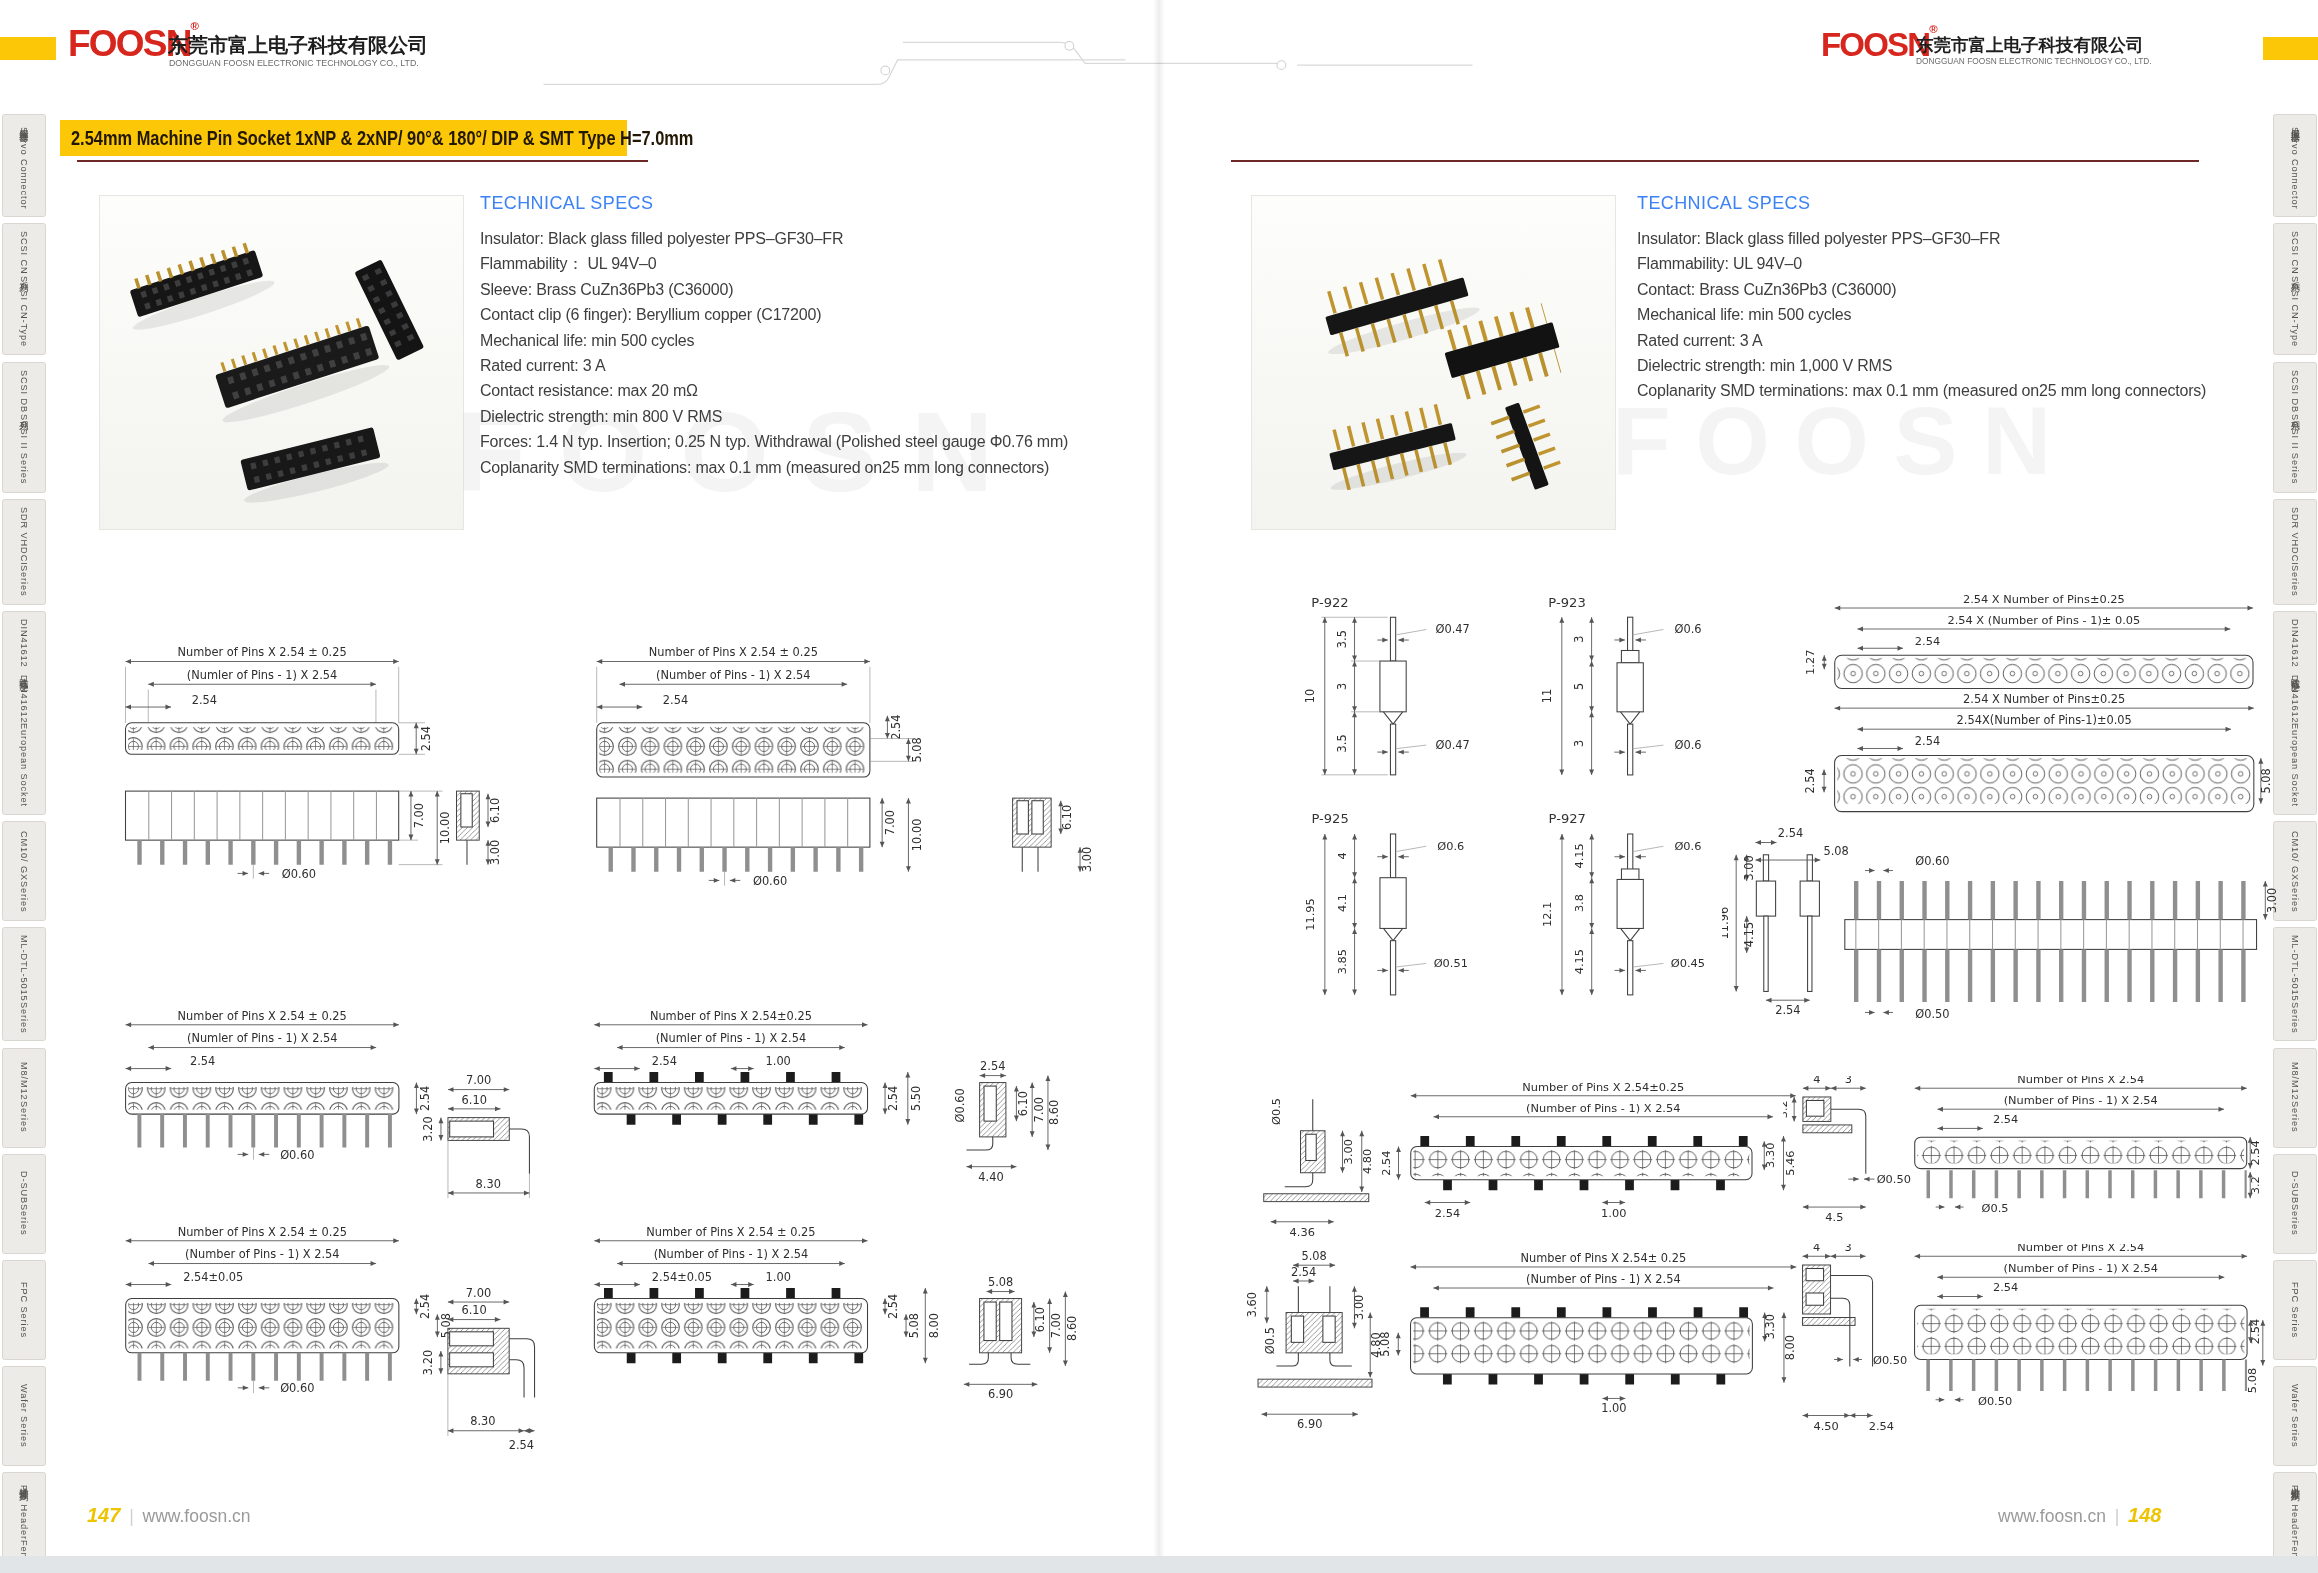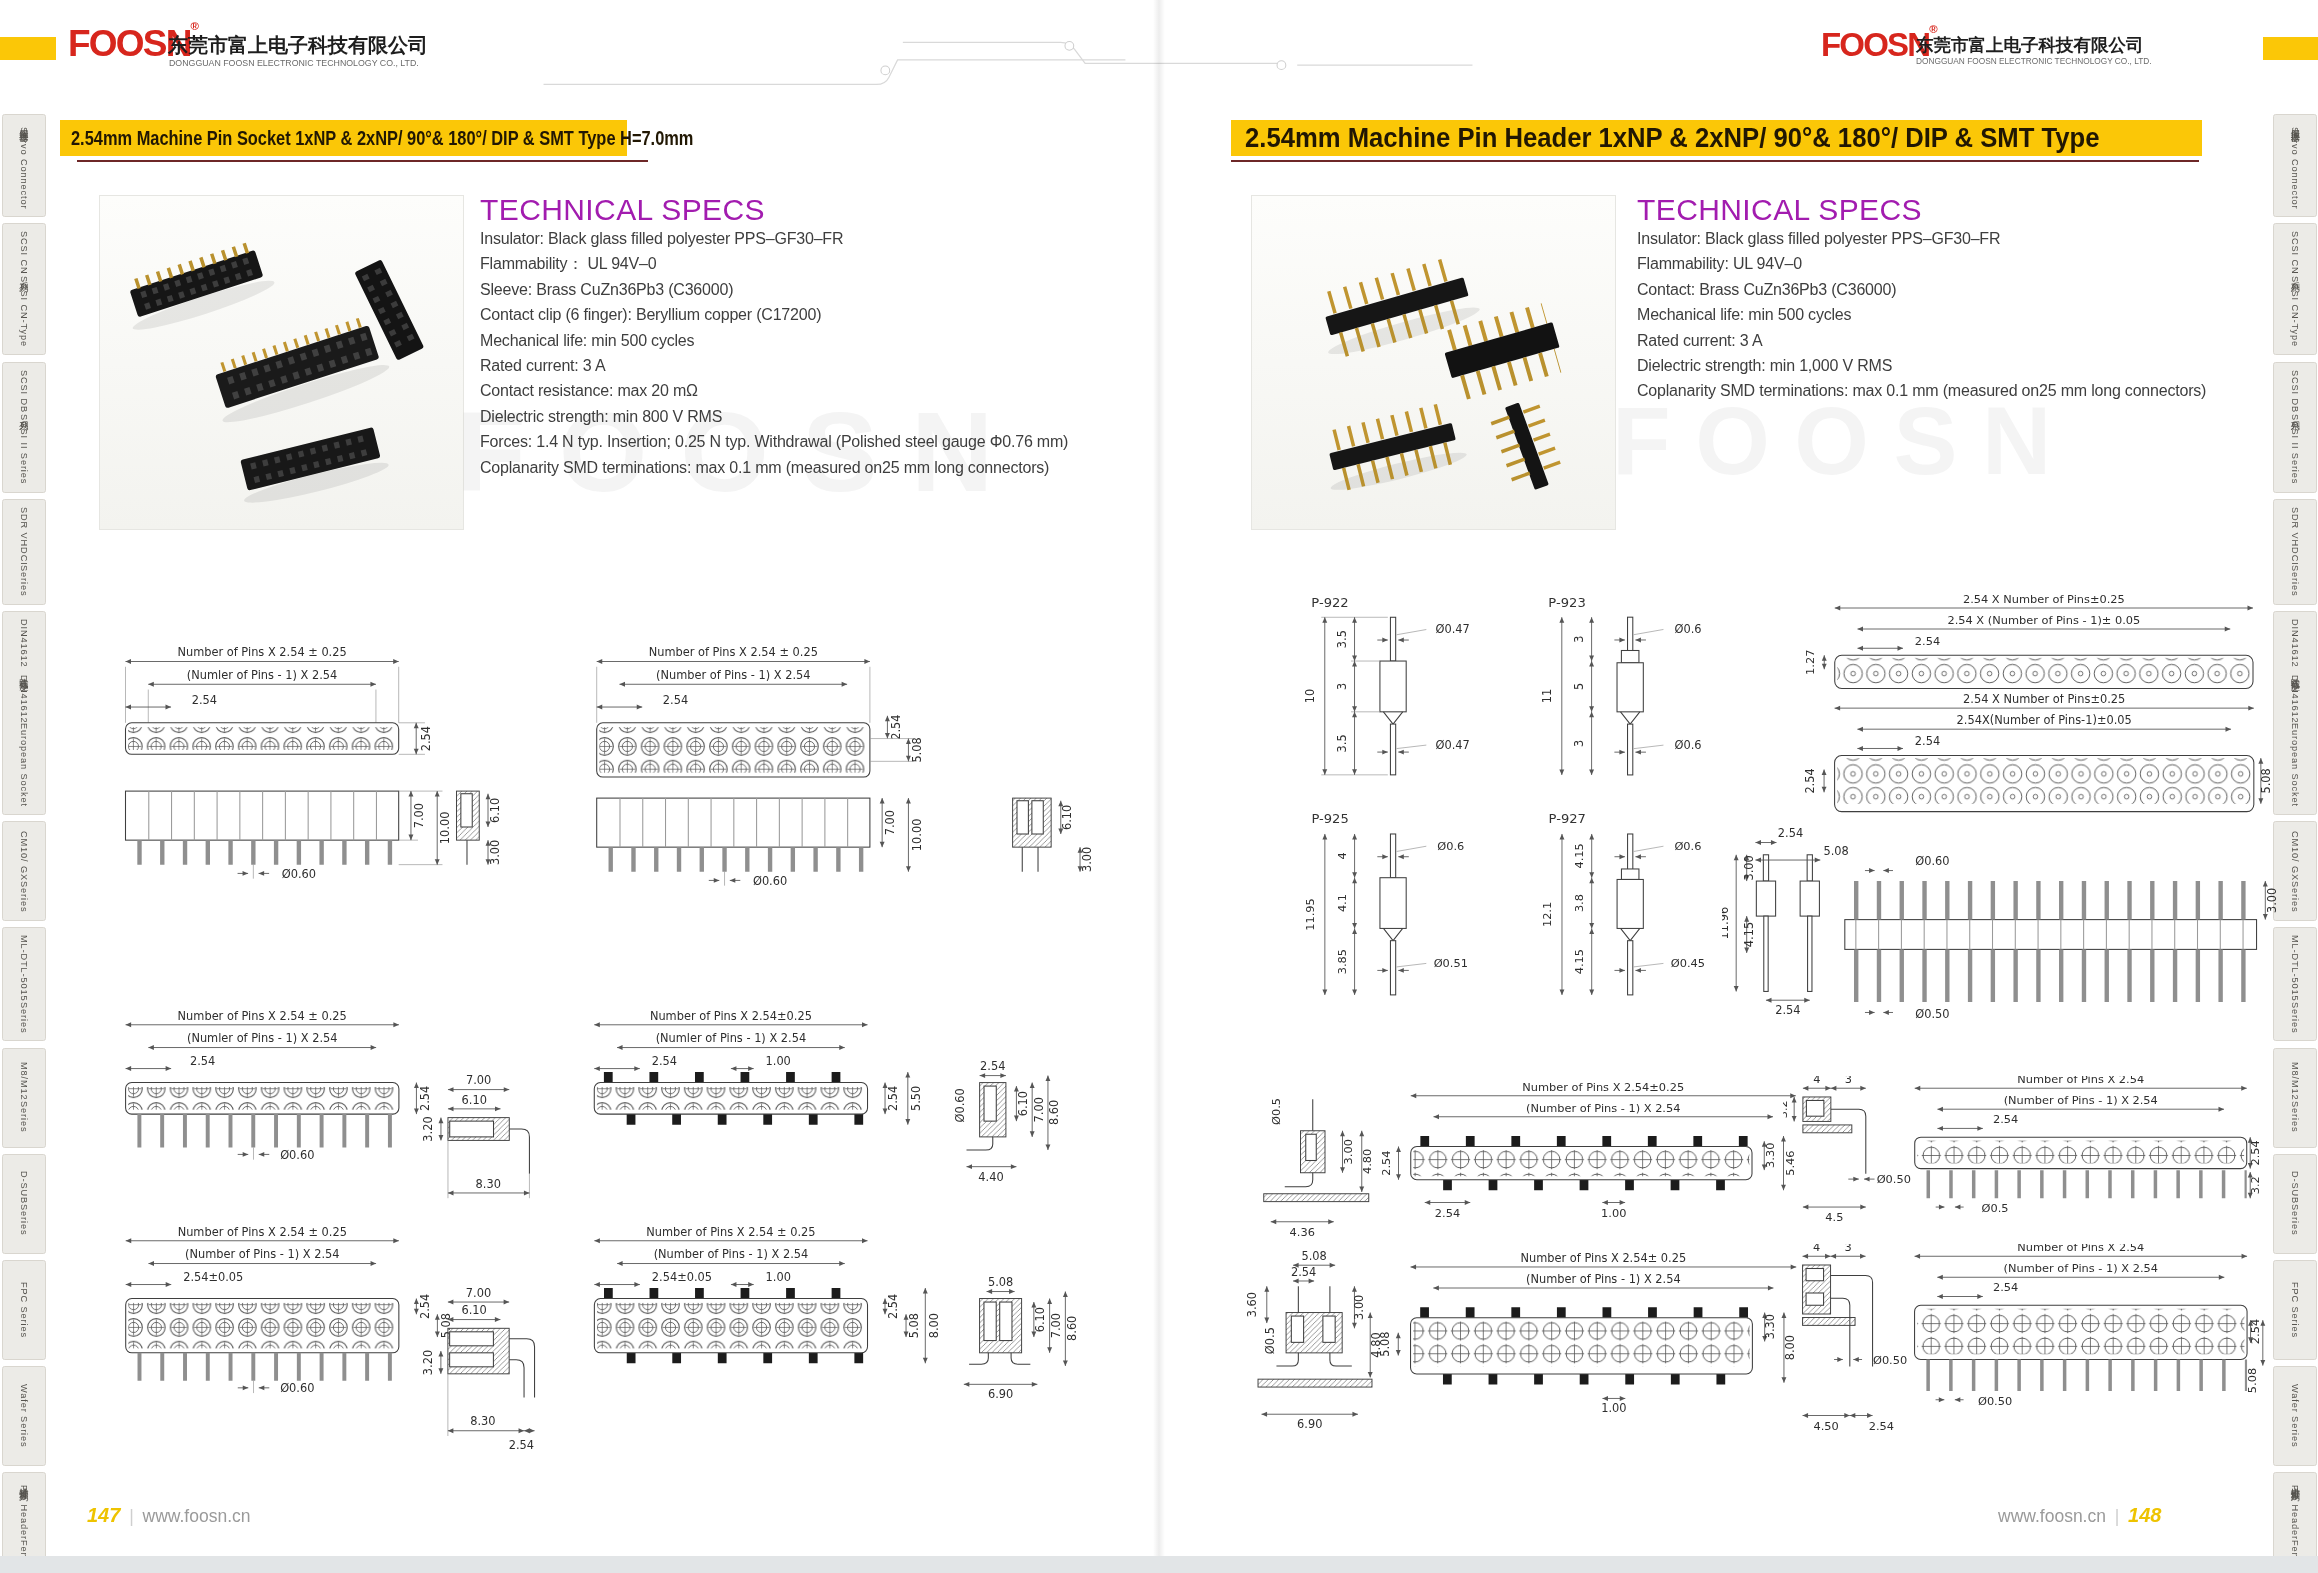--- a/index.html
+++ b/index.html
@@ -26,21 +26,21 @@
 
   
   .titlebar{position:absolute;background:#fbc707;display:flex;align-items:center;}
   .titlebar .tt{white-space:nowrap;font-weight:bold;color:#211703;transform-origin:left center;}
   .title-underline{position:absolute;height:1.8px;background:#6d2727;}
 
   
   .photo{position:absolute;border:0.9px solid #e6e6e2;background:linear-gradient(180deg,#fdfdfb,#f3f3ef);}
 
   
-  .specs-title{position:absolute;font-size:30px;color:#a21caf;letter-spacing:0.4px;}
+  .specs-title{position:absolute;font-size:18px;color:#3b82f6;letter-spacing:0.4px;}
   .specs-list{position:absolute;font-size:16px;color:#3e3e3e;line-height:25.4px;letter-spacing:-0.2px;}
 
   
   .watermark{position:absolute;font-size:114px;font-weight:bold;color:rgba(60,60,60,0.06);letter-spacing:33px;pointer-events:none;}
 
   
   .footer{position:absolute;font-size:17.5px;color:#9a9a9a;display:flex;align-items:baseline;gap:8.8px;}
   .footer .pg{color:#eec300;font-weight:bold;font-size:20px;font-style:italic;}
   .footer .sep{color:#cfcfcf;}
   .bottomstrip{position:absolute;left:0;right:0;bottom:0;height:18.4px;background:#e2e5e7;}
@@ -208,23 +208,20 @@
         <span>Pin Header</span>
         <span>Female Header</span>
       </div>
     </nav>
 
   <div class="titlebar" style="left:60px;top:120px;width:556px;height:36px;padding-left:10.5px">
     <span class="tt" style="font-size:20px;transform:scaleX(0.82)">2.54mm Machine Pin Socket 1xNP &amp; 2xNP/ 90°&amp; 180°/ DIP &amp; SMT Type H=7.0mm</span>
   </div>
   <div class="title-underline" style="left:77px;top:160px;width:571px"></div>
 
-  <div class="titlebar" style="left:1231px;top:120px;width:957px;height:36px;padding-left:14px">
-    <span class="tt" style="font-size:27px;transform:scaleX(0.95)">2.54mm Machine Pin Header 1xNP &amp; 2xNP/ 90°&amp; 180°/ DIP &amp; SMT Type</span>
-  </div>
   <div class="title-underline" style="left:1231px;top:160px;width:968px"></div>
 
   <div class="photo" style="left:99px;top:195px;width:363px;height:333px">
     <svg width="363" height="333" viewBox="0 0 414 380">
       <g transform="translate(110,100) rotate(-18)">
         <ellipse cx="0" cy="26" rx="85" ry="10" fill="rgba(0,0,0,0.08)"></ellipse>
         <rect x="-75" y="-16" width="150" height="32" rx="3" fill="#161616"></rect>
         <line x1="-66" y1="-21" x2="70" y2="-21" stroke="#b9912e" stroke-width="12" stroke-dasharray="4 9"></line>
         <line x1="-64" y1="-7" x2="72" y2="-7" stroke="#3d3d3d" stroke-width="7" stroke-dasharray="6 7.6"></line>
         <line x1="-64" y1="7" x2="72" y2="7" stroke="#3d3d3d" stroke-width="7" stroke-dasharray="6 7.6"></line>

